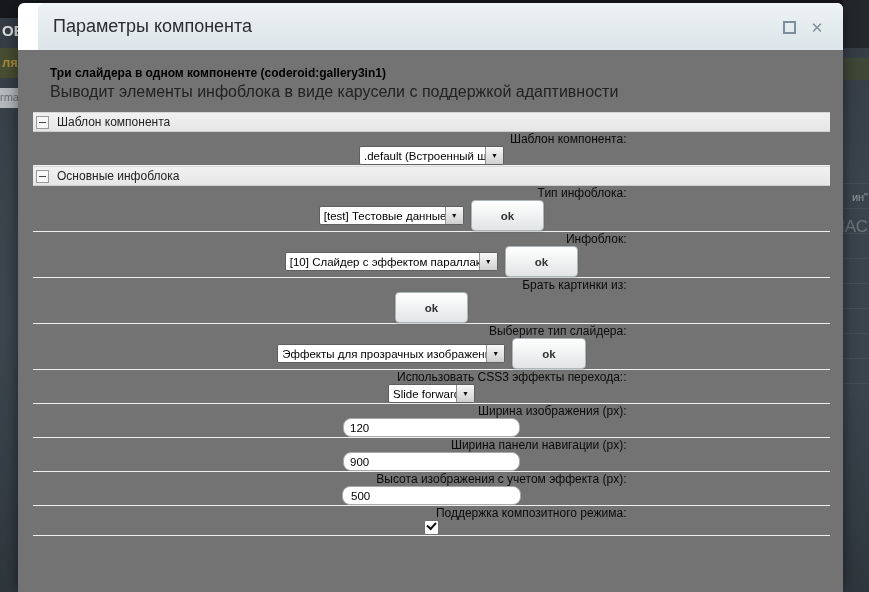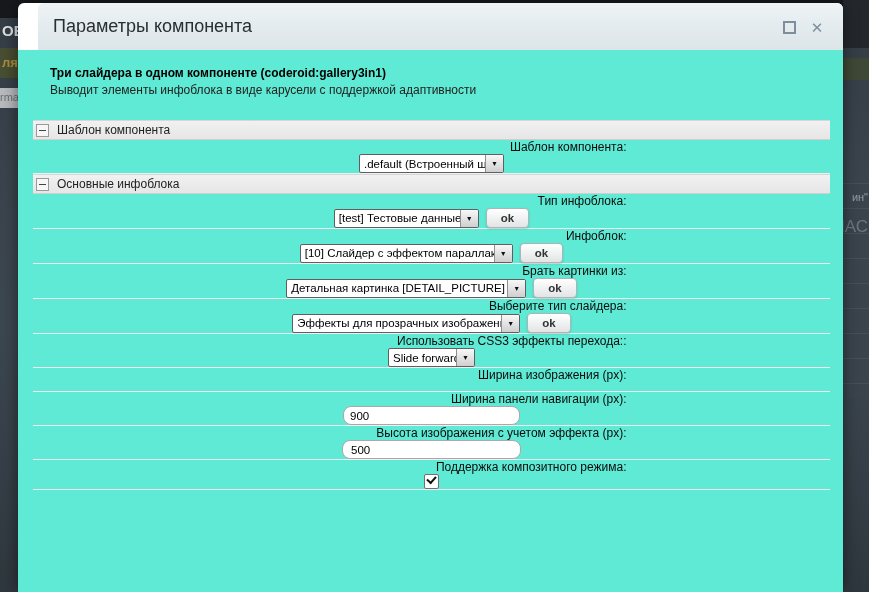--- a/index.html
+++ b/index.html
@@ -30,26 +30,26 @@
     background:linear-gradient(180deg,#eef3f5 0%,#e2eaed 60%,#dce5e9 100%);
     border-radius:6px 6px 0 0;border-bottom:1px solid #cdd6da;margin-left:20px;}
   .title{position:absolute;left:15px;top:13px;font-size:18px;color:#2a2e31;}
   .winbtn{position:absolute;top:16px;width:16px;height:16px;cursor:pointer;
     display:flex;align-items:center;justify-content:center;}
   .btn-max{right:46px;}
   .btn-close{right:18px;}
   .max-glyph{width:9px;height:9px;border:2px solid #7d8f9c;display:block;}
   .close-glyph{font-size:15px;font-weight:bold;color:#7d8f9c;line-height:1;}
 
-  .dlg-body{position:absolute;left:0;top:47px;right:0;bottom:0;background:#5eead4;overflow:hidden;}
+  .dlg-body{position:absolute;left:0;top:47px;right:0;bottom:0;background:#737373;overflow:hidden;}
   .comp-header{padding:16px 40px 0 32px;}
   .comp-title{font-size:12px;font-weight:bold;color:#000;}
-  .comp-desc{font-size:12px;color:#222;margin-top:3px;}
-
-  .params{margin:23px 13px 0 15px;}
+  .comp-desc{font-size:16px;color:#222;margin-top:3px;}
+
+  .params{margin:11px 13px 0 15px;}
   .section-bar{height:18px;display:flex;align-items:center;padding-left:3px;
     background:linear-gradient(180deg,#f1f1f1,#e6e6e6);
     border-top:1px solid #d7d7d7;border-bottom:1px solid #cfcfcf;cursor:pointer;}
   .collapse-box{width:11px;height:11px;border:1px solid #9a9a9a;background:#f7f7f7;
     display:flex;align-items:center;justify-content:center;margin-right:8px;flex:0 0 auto;}
   .collapse-box i{display:block;width:7px;height:1px;background:#444;}
   .section-title{font-size:12px;color:#222;}
 
   .prow{display:flex;align-items:center;min-height:23px;border-bottom:1px solid #f0f0f0;flex-direction:column;}
   .prow.tall{min-height:25px;}
@@ -57,21 +57,21 @@
     font-size:12px;color:#0b0b0b;}
   .pctrl{display:flex;align-items:center;gap:7px;}
 
   .sel{height:19px;border:1px solid #5f5f5f;border-radius:2px;background:#fff;
     display:flex;align-items:center;box-sizing:border-box;cursor:pointer;}
   .sel .txt{flex:1;padding:0 4px;font-size:11.5px;color:#000;white-space:nowrap;overflow:hidden;}
   .sel .arw{flex:0 0 17px;height:17px;border-left:1px solid #8f8f8f;border-radius:0 1px 1px 0;
     background:linear-gradient(180deg,#f8f8f8,#cfcfcf);
     display:flex;align-items:center;justify-content:center;font-size:7px;color:#111;}
 
-  .okbtn{height:20px;padding:0 14px;border:1px solid #adb5b9;border-radius:4px;
+  .okbtn{height:31px;padding:0 29px;border:1px solid #adb5b9;border-radius:4px;
     background:linear-gradient(180deg,#ffffff,#e2e4e5);
     font-family:inherit;font-size:11.5px;font-weight:bold;color:#333;
     box-shadow:0 1px 2px rgba(0,0,0,.18);cursor:pointer;}
 
   .txtin{height:17px;border:1px solid #a9a9a9;border-radius:8px;padding:0 6px;
     font-family:inherit;font-size:11.5px;color:#000;}
 
   .chk{width:13px;height:13px;border:1px solid #6f6f6f;border-radius:2px;background:#fff;
     position:relative;cursor:pointer;flex:0 0 auto;}
   .chk.checked::after{content:"";position:absolute;left:2px;top:1px;width:7px;height:4px;
@@ -155,24 +155,20 @@
               <span class="txt">[10] Слайдер с эффектом параллакса</span>
               <span class="arw">▼</span>
             </div>
             <button class="okbtn">ok</button>
           </div>
         </div>
 
         <div class="prow">
           <div class="plabel">Брать картинки из:</div>
           <div class="pctrl">
-            <div class="sel" style="width:240px;">
-              <span class="txt">Детальная картинка [DETAIL_PICTURE]</span>
-              <span class="arw">▼</span>
-            </div>
             <button class="okbtn">ok</button>
           </div>
         </div>
 
         <div class="prow">
           <div class="plabel">Выберите тип слайдера:</div>
           <div class="pctrl">
             <div class="sel" style="width:228px;">
               <span class="txt">Эффекты для прозрачных изображений</span>
               <span class="arw">▼</span>
@@ -186,20 +182,23 @@
           <div class="pctrl">
             <div class="sel" style="width:87px;">
               <span class="txt">Slide forward</span>
               <span class="arw">▼</span>
             </div>
           </div>
         </div>
 
         <div class="prow">
           <div class="plabel">Ширина изображения (px):</div>
+          <div class="pctrl">
+            <input class="txtin" style="width: 163px;" type="text" value="120">
+          </div>
         </div>
 
         <div class="prow">
           <div class="plabel">Ширина панели навигации (px):</div>
           <div class="pctrl">
             <input class="txtin" style="width: 163px;" type="text" value="900">
           </div>
         </div>
 
         <div class="prow">

